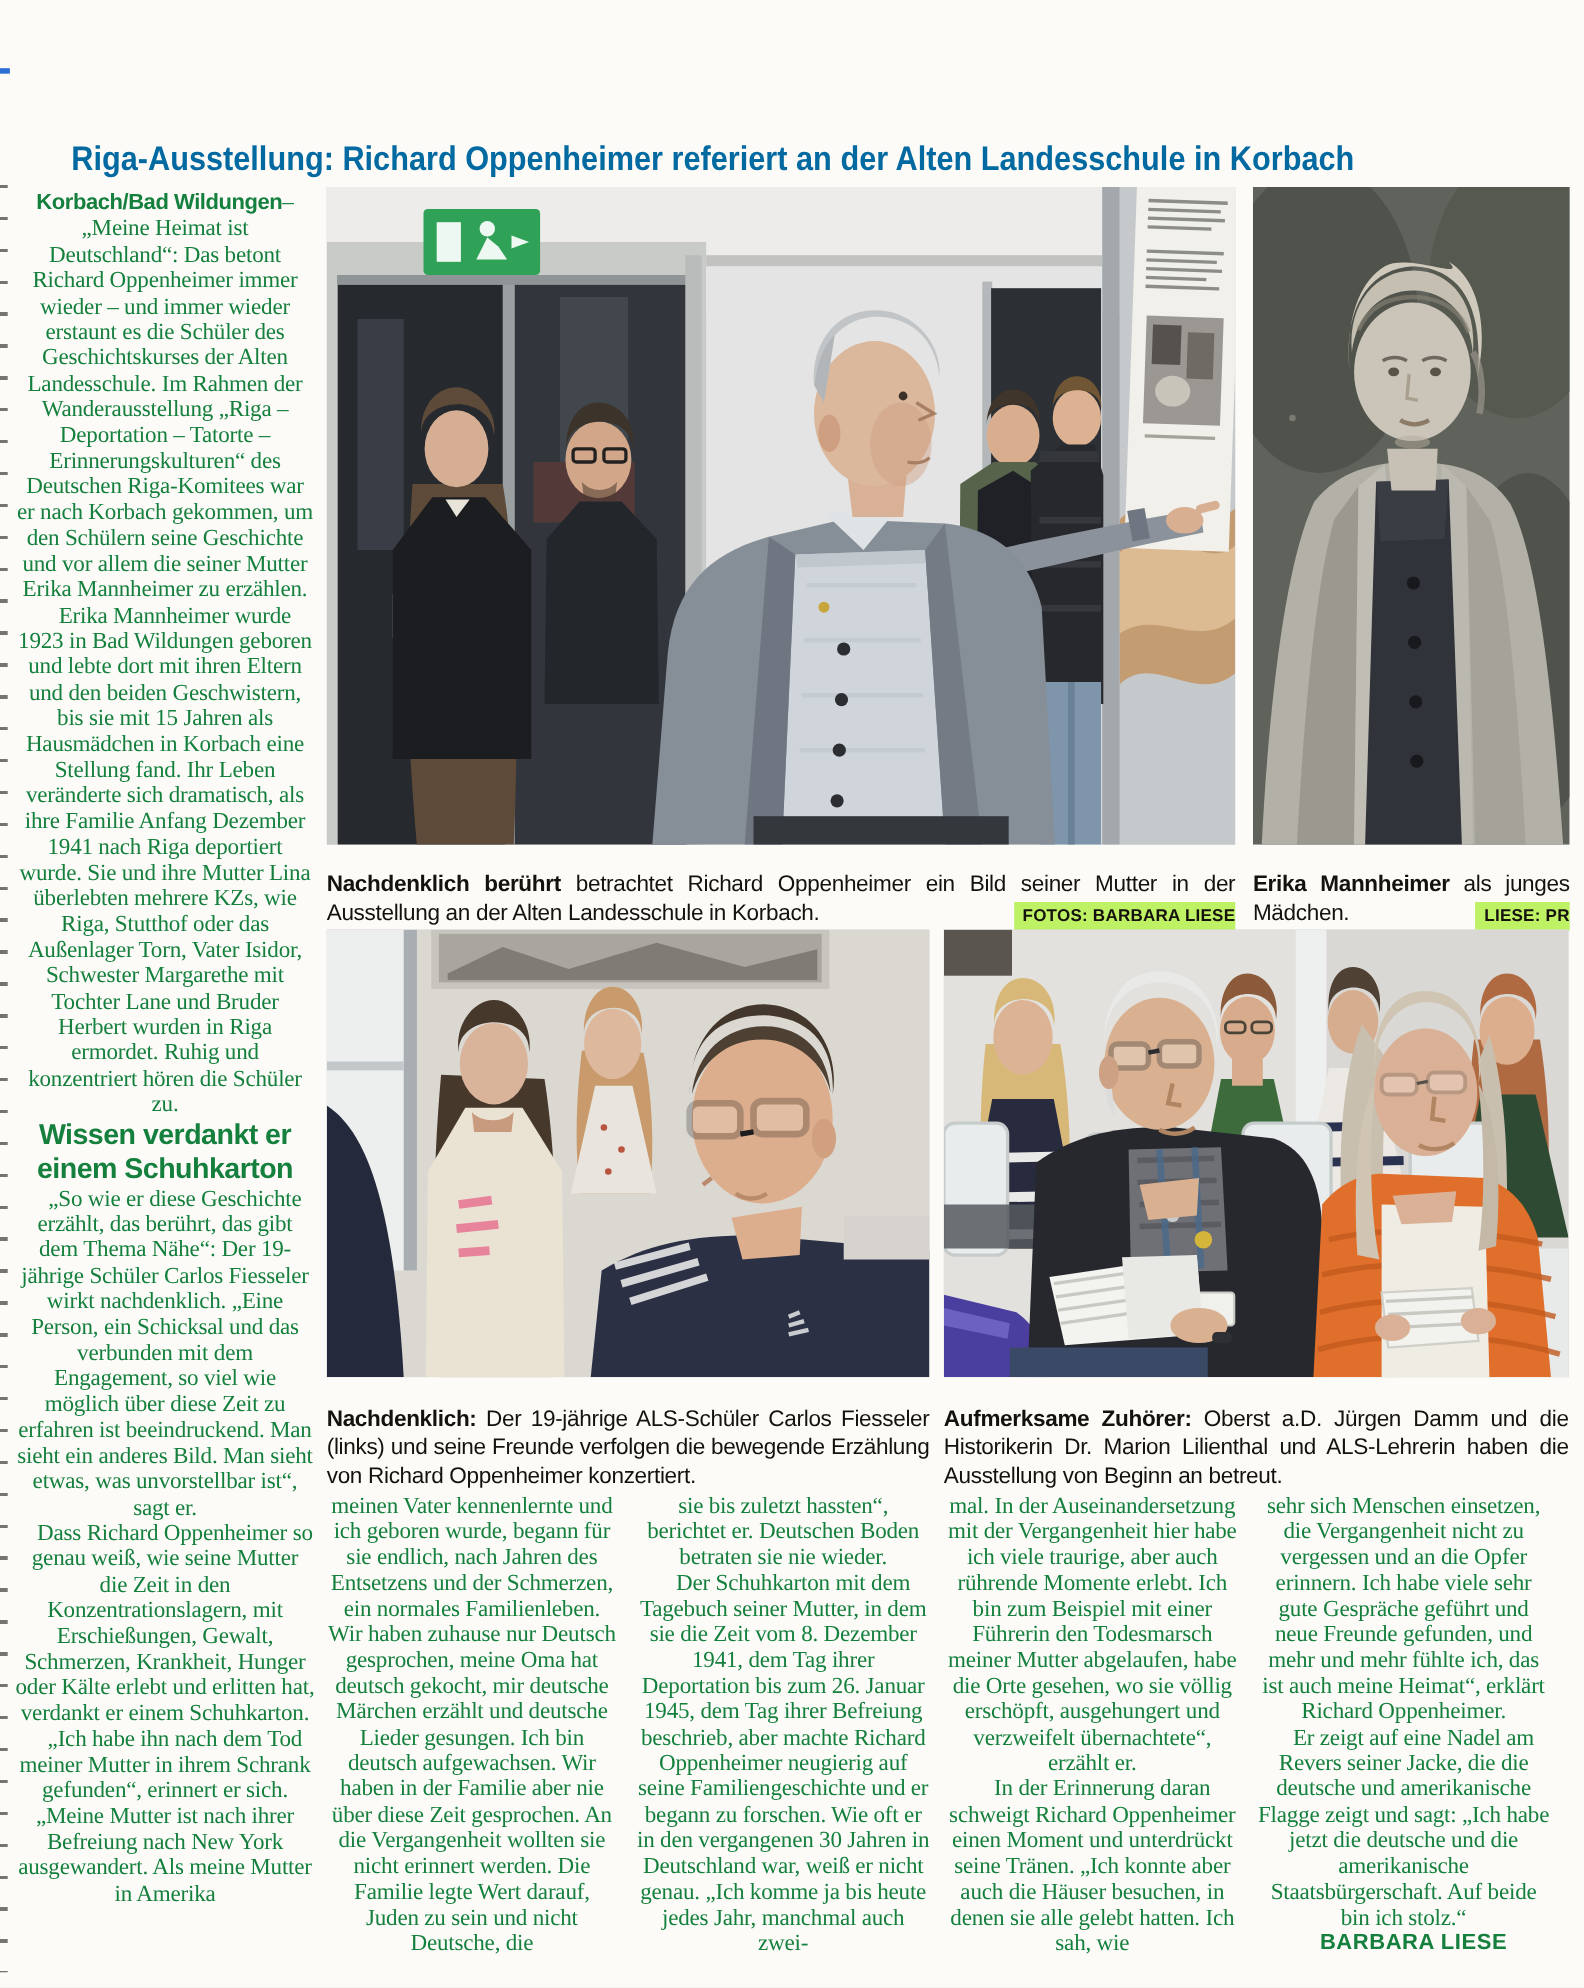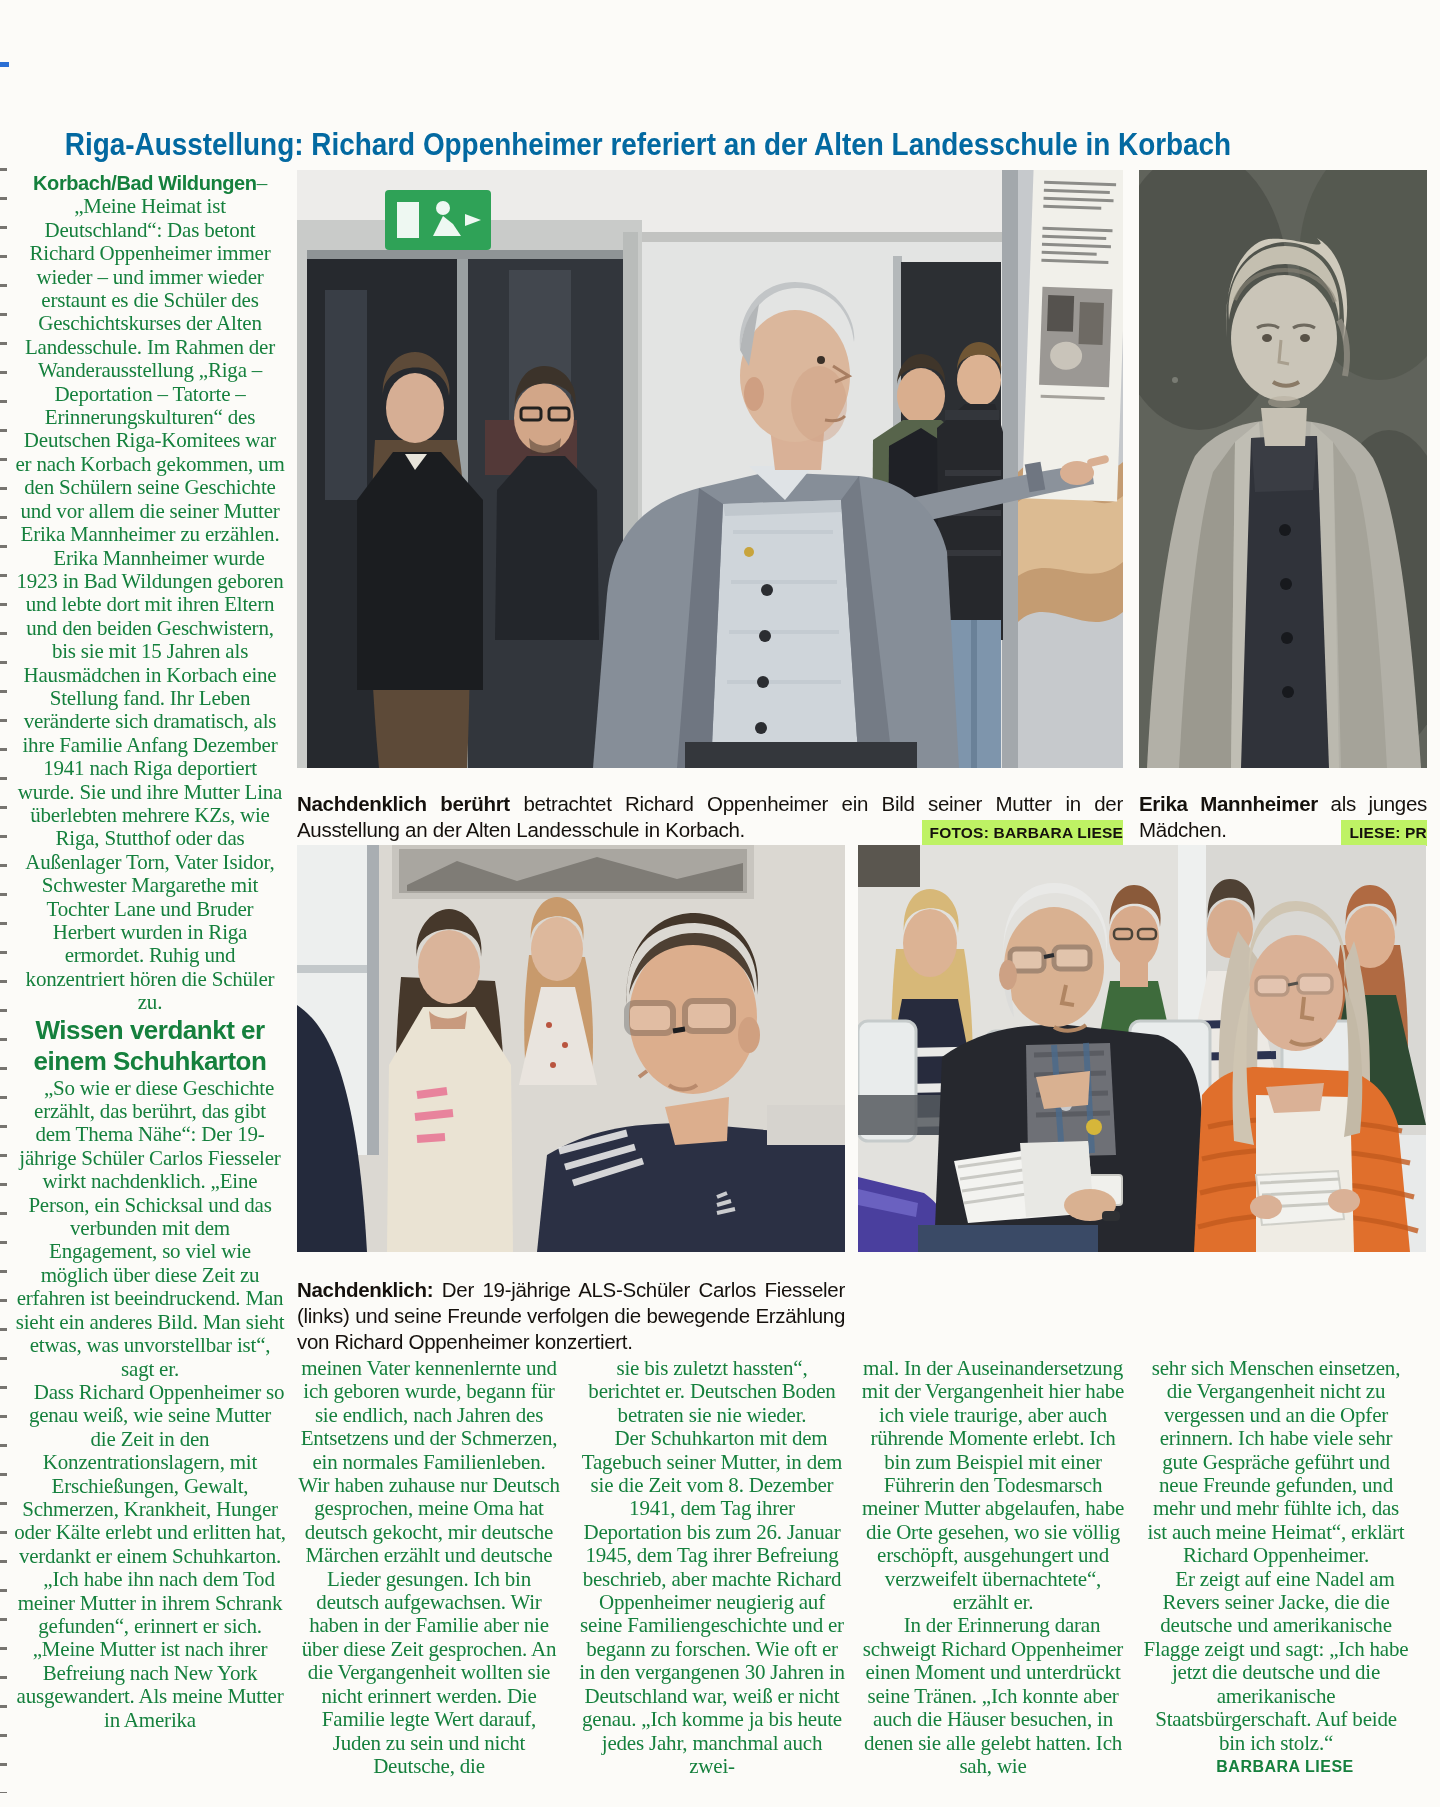--- a/index.html
+++ b/index.html
@@ -20,21 +20,21 @@
   .serif{font-family:"Liberation Serif",serif;font-size:21px;line-height:23.4px;
     text-align:justify;color:#15803d;letter-spacing:-.2px;hyphens:auto;}
   .serif p{margin:0;text-align:center;}
   .serif p.indent{text-indent:18px;}
   .col-left{position:absolute;left:14px;top:172px;width:272px;height:1630px;overflow:hidden;}
   .dateline{font-family:"Liberation Sans",sans-serif;font-weight:700;font-size:20px;letter-spacing:-.4px;}
   .subhead-col{font-family:"Liberation Sans",sans-serif;font-weight:700;font-size:26px;
     line-height:31px;text-align:center;text-indent:0;letter-spacing:-.5px;margin:22px 6px 18px;}
   .bcol{position:absolute;top:1357px;height:448px;overflow:hidden;}
   .bcol p+p{text-indent:18px;}
-  .byline{font-family:"Liberation Sans",sans-serif;font-weight:700;font-size:16px;
+  .byline{font-family:"Liberation Sans",sans-serif;font-weight:700;font-size:20px;
     text-align:right;letter-spacing:.5px;margin-top:6px;}
   
   figure{margin:0;position:absolute;overflow:hidden;background:#d8d8d6;}
   figure svg{display:block;width:100%;height:100%;}
   .photo-main{left:297px;top:170px;width:826px;height:598px;}
   .photo-portrait{left:1139px;top:170px;width:288px;height:598px;}
   .photo-aud-left{left:297px;top:845px;width:548px;height:407px;}
   .photo-aud-right{left:858px;top:845px;width:568px;height:407px;}
   
   .caption{position:absolute;font-family:"Liberation Sans",sans-serif;font-size:20.5px;
@@ -366,20 +366,23 @@
         <rect x="440" y="130" width="34" height="18" rx="6" fill="#fff" opacity=".25" stroke="#55514b" stroke-width="3.5"></rect>
         <path d="M430,140 L440,138" stroke="#55514b" stroke-width="3"></path>
         <path d="M446,152 L444,172 L456,174 M432,196 C442,202 456,200 464,194" stroke="#b08562" stroke-width="4" fill="none"></path>
       </g>
     </svg>
   </figure>
 
   <figcaption class="caption cap3">
     <span class="cap-bold">Nachdenklich:</span><span> Der 19-jährige ALS-Schüler Carlos Fiesseler (links) und seine Freunde verfolgen die bewegende Erzählung von Richard Oppenheimer konzertiert.</span>
   </figcaption>
+  <figcaption class="caption cap4">
+    <span class="cap-bold">Aufmerksame Zuhörer:</span><span> Oberst a.D. Jürgen Damm und die Historikerin Dr. Marion Lilienthal und ALS-Lehrerin haben die Ausstellung von Beginn an betreut.</span>
+  </figcaption>
 
   <div class="bcol serif c1">
     <p>meinen Vater kennenlernte und ich geboren wurde, begann für sie endlich, nach Jahren des Entsetzens und der Schmerzen, ein normales Familienleben. Wir haben zuhause nur Deutsch gesprochen, meine Oma hat deutsch gekocht, mir deutsche Märchen erzählt und deutsche Lieder gesungen. Ich bin deutsch aufgewachsen. Wir haben in der Familie aber nie über diese Zeit gesprochen. An die Vergangenheit wollten sie nicht erinnert werden. Die Familie legte Wert darauf, Juden zu sein und nicht Deutsche, die</p>
   </div>
   <div class="bcol serif c2">
     <p>sie bis zuletzt hassten“, berichtet er. Deutschen Boden betraten sie nie wieder.</p>
     <p>Der Schuhkarton mit dem Tagebuch seiner Mutter, in dem sie die Zeit vom 8. Dezember 1941, dem Tag ihrer Deportation bis zum 26. Januar 1945, dem Tag ihrer Befreiung beschrieb, aber machte Richard Oppenheimer neugierig auf seine Familiengeschichte und er begann zu forschen. Wie oft er in den vergangenen 30 Jahren in Deutschland war, weiß er nicht genau. „Ich komme ja bis heute jedes Jahr, manchmal auch zwei-</p>
   </div>
   <div class="bcol serif c3">
     <p>mal. In der Auseinandersetzung mit der Vergangenheit hier habe ich viele traurige, aber auch rührende Momente erlebt. Ich bin zum Beispiel mit einer Führerin den Todesmarsch meiner Mutter abgelaufen, habe die Orte gesehen, wo sie völlig erschöpft, ausgehungert und verzweifelt übernachtete“, erzählt er.</p>

